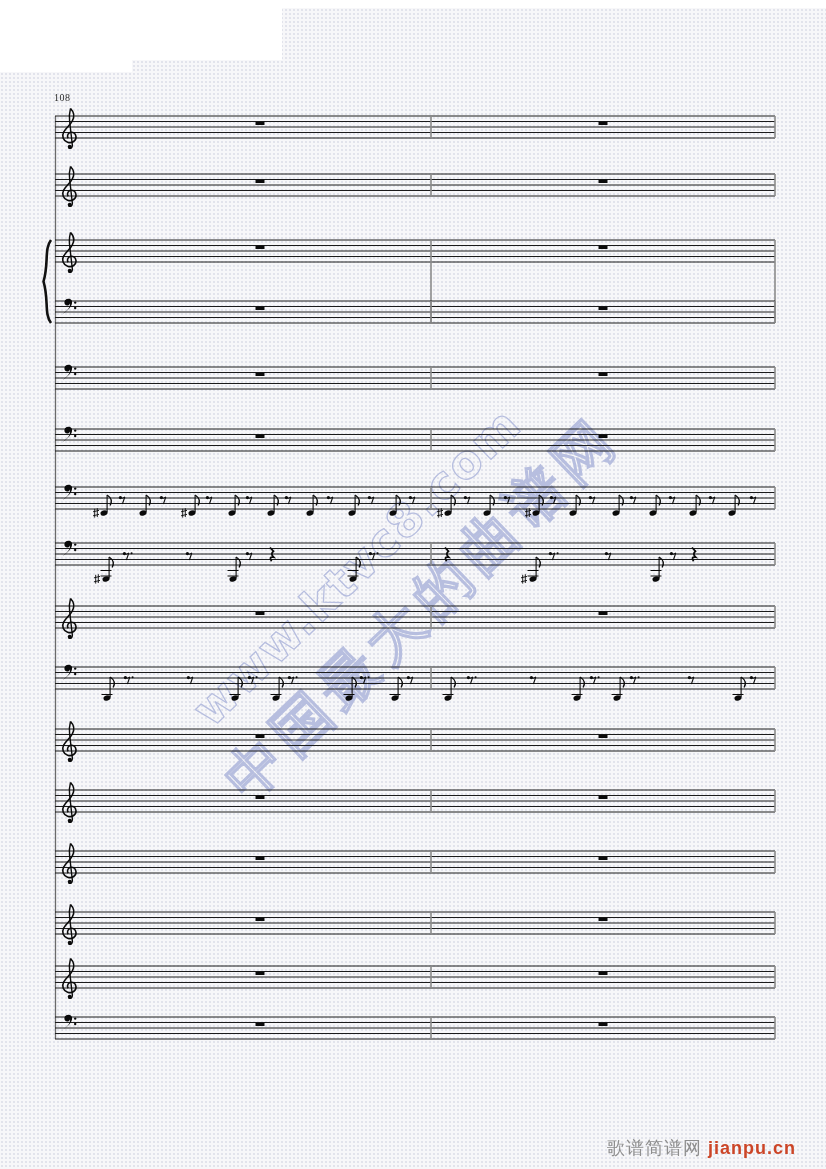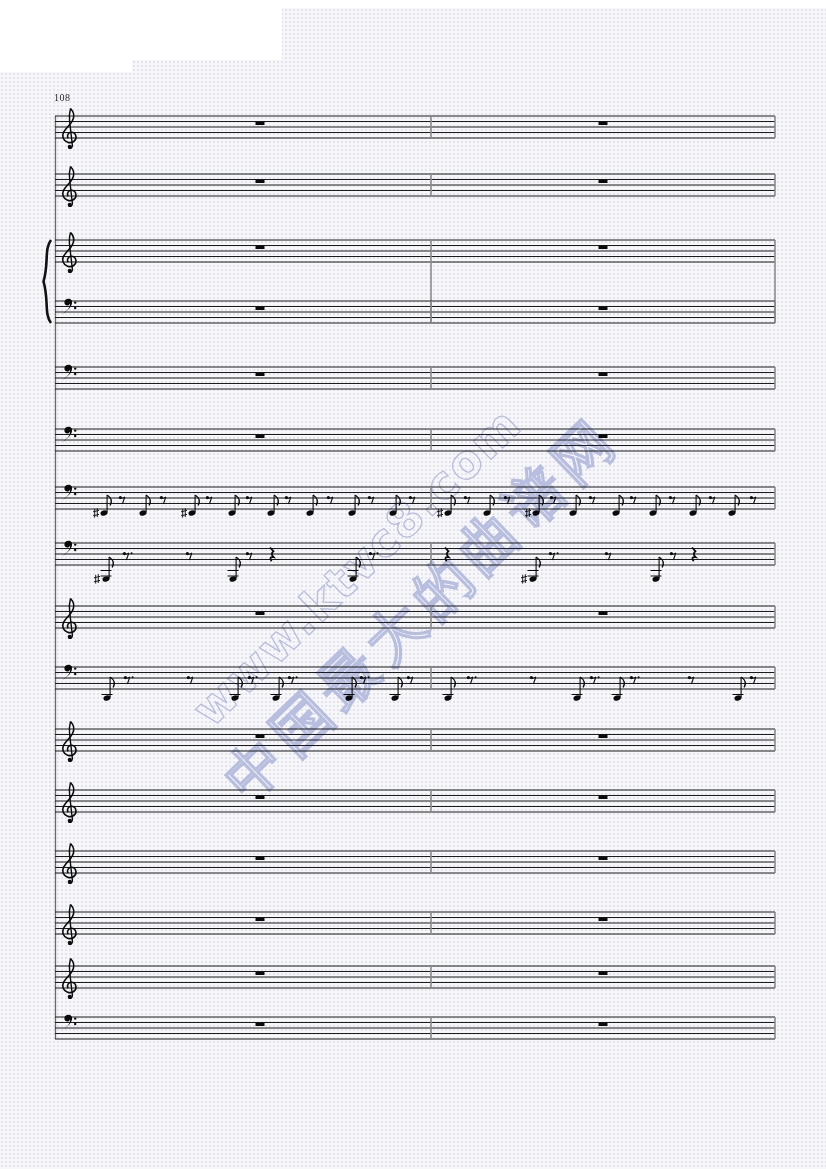--- a/index.html
+++ b/index.html
@@ -699,13 +699,17 @@
         <line x1="431" y1="1017" x2="431" y2="1039" stroke="#8b8b8b" stroke-width="1.6"></line>
         <line x1="775" y1="1017" x2="775" y2="1039" stroke="#8b8b8b" stroke-width="1.6"></line>
         <rect x="255.5" y="1022.7" width="9" height="3.3" fill="#0a0a0a"></rect>
         <rect x="598.5" y="1022.7" width="9" height="3.3" fill="#0a0a0a"></rect>
       </g>
     </svg>
 
   <div class="measure-number">108</div>
 
 
+  <div class="site-mark">
+    <span class="site-name">歌谱简谱网</span>
+    <span class="site-domain">jianpu.cn</span>
+  </div>
 </div>
 
 </body></html>

